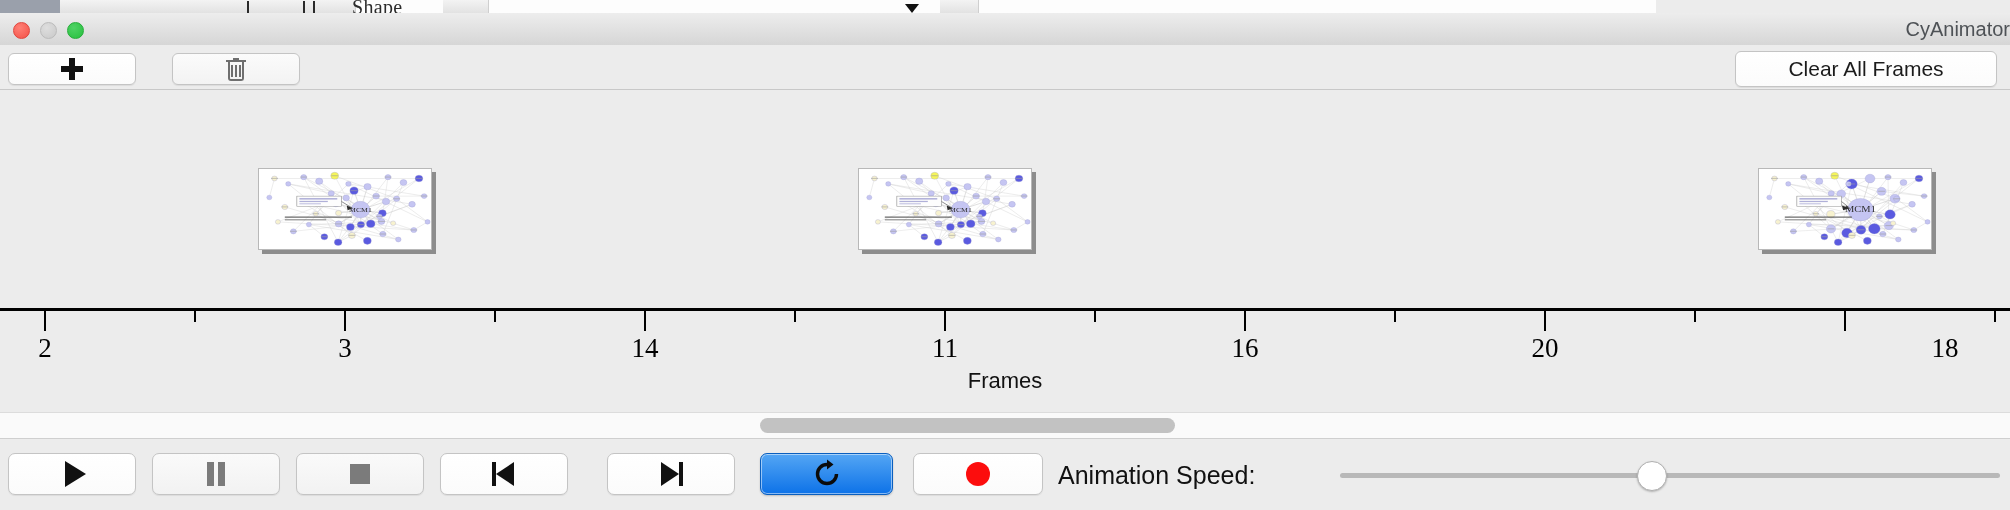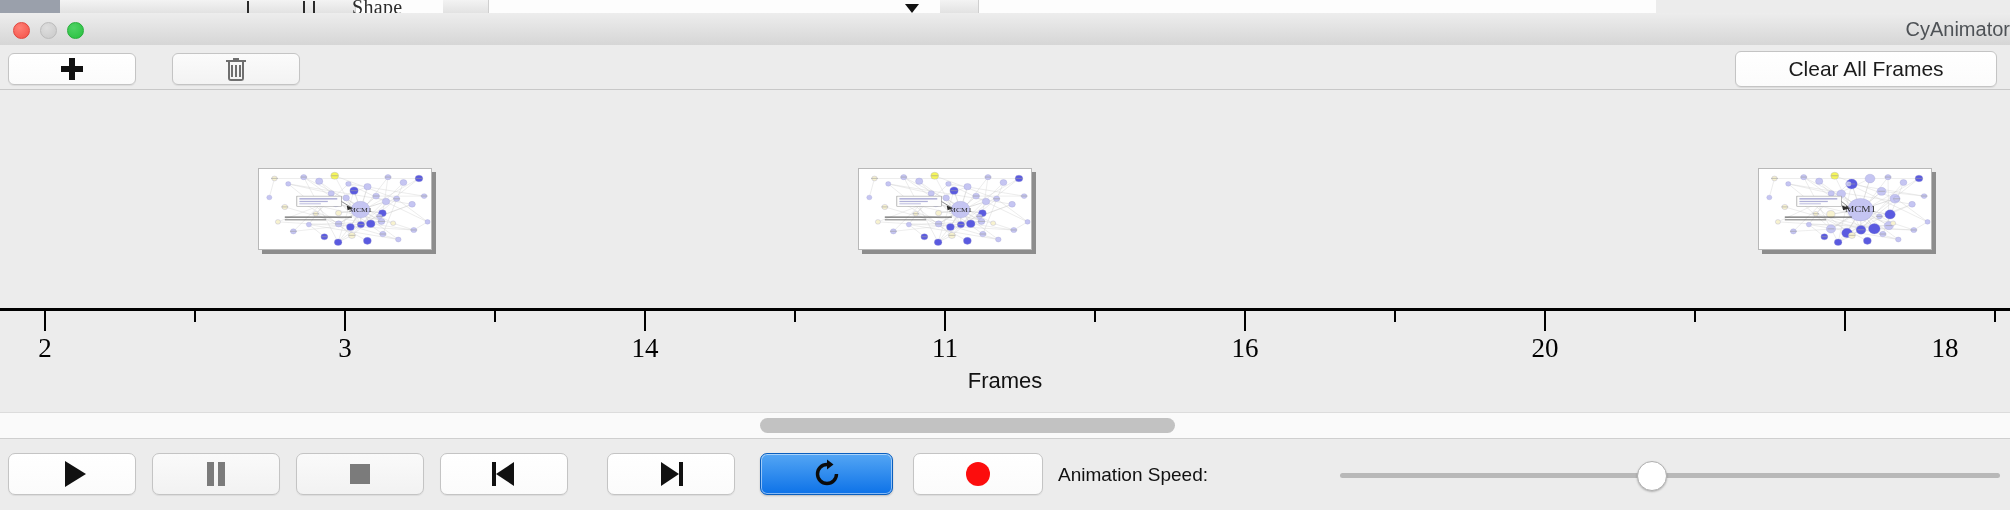--- a/index.html
+++ b/index.html
@@ -299,21 +299,21 @@
   }
   .i-record {
     width: 24px; height: 24px; border-radius: 50%;
     background: #fc0d0d;
   }
 
   .speed-label {
     position: absolute;
     left: 1058px; top: 0; height: 72px;
     line-height: 72px;
-    font-size: 19px;
+    font-size: 25px;
     color: #111;
     white-space: nowrap;
   }
   .slider {
     position: absolute;
     left: 1340px; top: 34px;
     width: 660px; height: 5px;
     border-radius: 3px;
     background: #b8b8b8;
     cursor: default;

